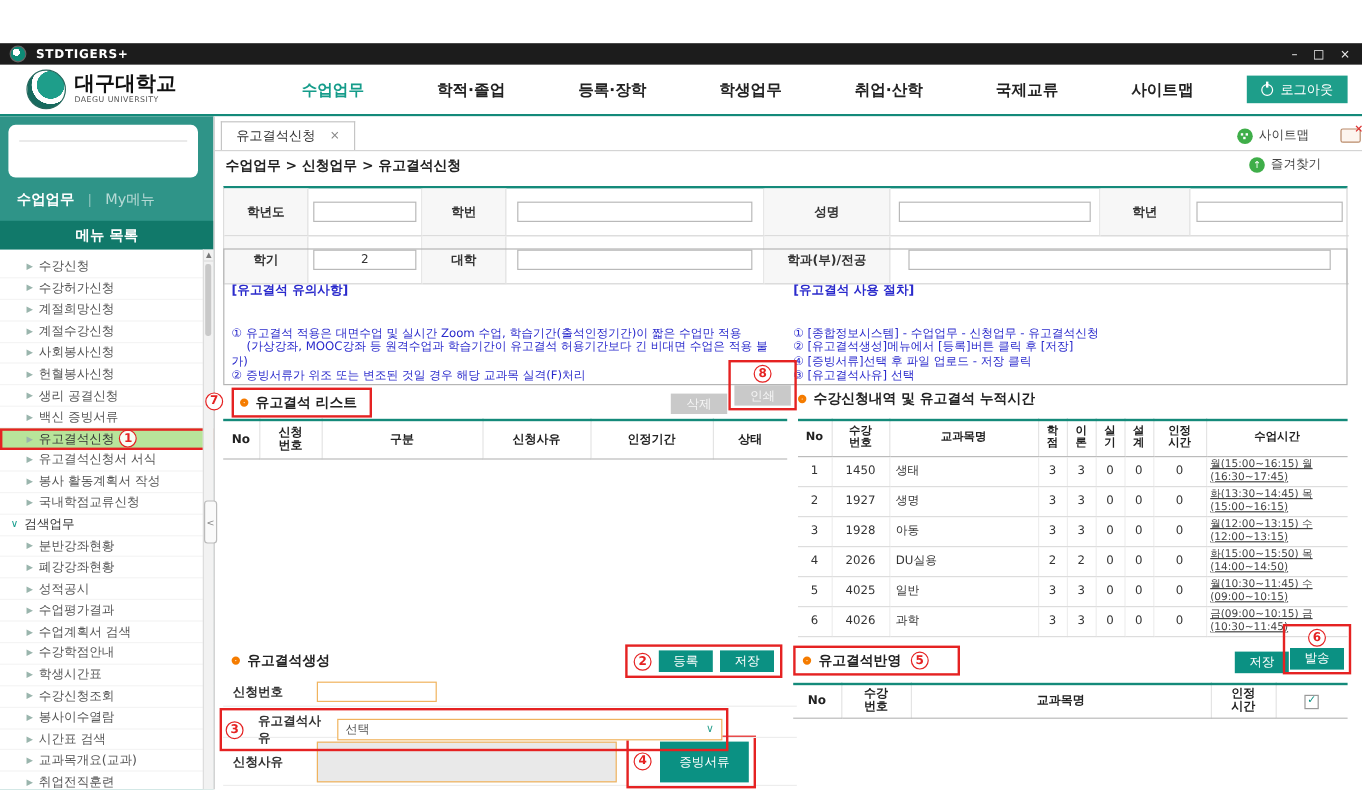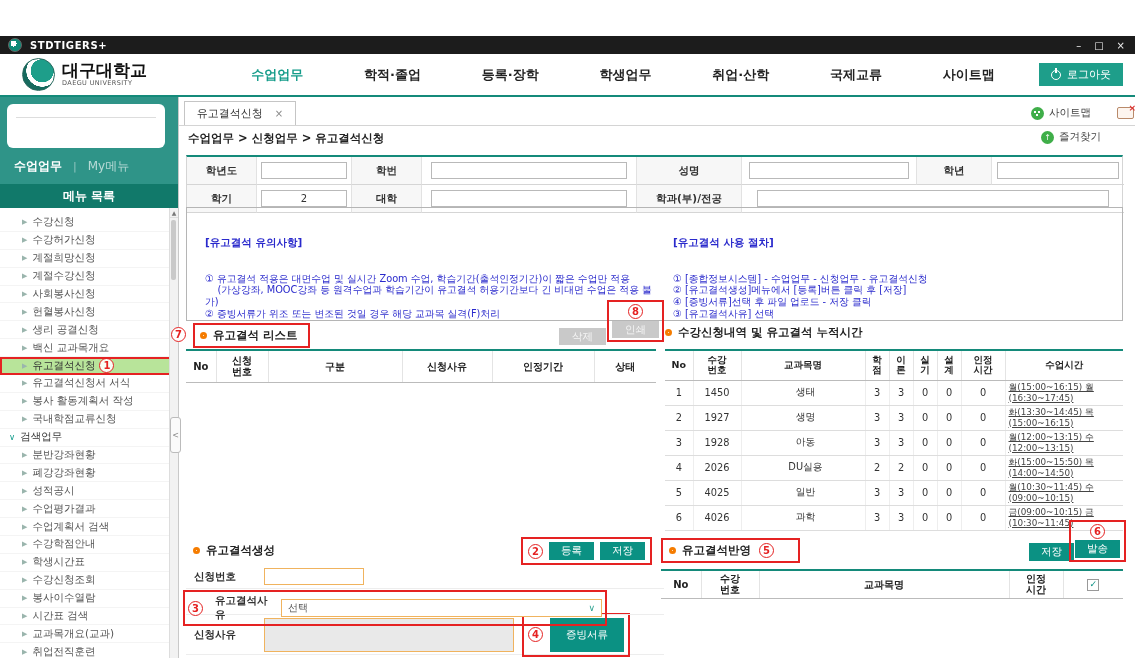--- a/index.html
+++ b/index.html
@@ -56,31 +56,31 @@
 .sitemap-icon{width:13px;height:13px;border-radius:50%;background:#3fae49;position:relative;flex:none;}
 .sitemap-icon::after{content:"";position:absolute;left:3px;top:4px;width:2px;height:2px;background:#fff;box-shadow:4px 0 0 #fff,2px 3px 0 #fff;}
 .closeall-icon{width:17px;height:12px;border:1px solid #b98a6a;border-radius:2px;background:#fdf5ef;position:relative;cursor:pointer;}
 .closeall-icon::after{content:"×";position:absolute;right:-3px;top:-5px;color:#d33;font-size:9px;font-weight:bold;}
 .breadcrumb{position:absolute;left:9px;top:34px;font-size:11.5px;font-weight:bold;color:#222;}
 .favorite{position:absolute;left:862px;top:33px;display:flex;align-items:center;gap:5px;font-size:10.5px;color:#444;cursor:pointer;}
 .favorite-icon{width:13px;height:13px;border-radius:50%;background:#3fae49;color:#fff;font-size:8px;display:flex;align-items:center;justify-content:center;flex:none;}
 
 
 .stu-form{position:absolute;left:7px;top:58px;width:937px;border-top:2px solid #148a7a;border-left:1px solid #d5d5d5;border-right:1px solid #d5d5d5;display:grid;grid-template-columns:70px 95px 70px 215px 105px 175px 75px 132px;}
-.sf-cell{height:28px;border-bottom:1px solid #d5d5d5;border-right:1px solid #e2e2e2;display:flex;align-items:center;justify-content:center;overflow:hidden;}
+.sf-cell{height:40px;border-bottom:1px solid #d5d5d5;border-right:1px solid #e2e2e2;display:flex;align-items:center;justify-content:center;overflow:hidden;}
 .sf-cell:nth-child(8n){border-right:none;}
 .sf-label{background:#f7f7f7;font-size:10.5px;font-weight:bold;color:#333;}
 .sf-input{width:92%;height:17px;border:1px solid #b9b9b9;background:#fff;font-size:10px;padding:0 3px;color:#333;}
 .sf-center{text-align:center;}
 .span3{grid-column:6 / span 3;border-right:none;}
 
 
 .notice{position:absolute;left:7px;top:110px;width:937px;height:114px;border:1px solid #b5b5b5;display:flex;overflow:hidden;}
 .notice-col{padding:4px 6px;color:#2a2acc;font-size:9.8px;line-height:1.2;white-space:pre-wrap;}
-.notice-left{width:468px;flex:none;margin-left:12px;}
+.notice-left{width:468px;flex:none;}
 .notice-right{flex:1;}
 .notice-title{font-weight:bold;font-size:10.5px;margin-bottom:1px;}
 
 
 .marker{display:inline-flex;align-items:center;justify-content:center;width:15px;height:15px;border:1.5px solid #e52222;border-radius:50%;color:#e52222;font-size:10px;font-weight:bold;background:rgba(255,255,255,.9);flex:none;}
 .redbox{border:2px solid #e52222;}
 
 
 .sec-title{display:inline-flex;align-items:center;gap:6px;font-size:11.5px;font-weight:bold;color:#222;}
 .bullet{width:7px;height:7px;border:3px solid #f57c00;border-radius:50%;background:#fff;flex:none;}
@@ -98,21 +98,21 @@
 .absence-table{position:absolute;left:7px;top:252px;width:470px;border-top:2px solid #148a7a;}
 .absence-table th{height:32px;font-size:10px;font-weight:bold;color:#222;border-bottom:1px solid #bbb;border-right:1px solid #e4e4e4;white-space:pre-line;line-height:1.1;background:#fff;}
 .absence-table th:last-child{border-right:none;}
 
 
 .enroll-header{position:absolute;left:486px;top:228px;}
 .enroll-table{position:absolute;left:486px;top:252px;width:458px;border-top:2px solid #148a7a;table-layout:fixed;}
 .enroll-table th{height:30px;font-size:9.5px;font-weight:bold;color:#222;border-bottom:1px solid #bbb;border-right:1px solid #e4e4e4;white-space:pre-line;line-height:1.1;}
 .enroll-table td{height:25px;font-size:9.8px;color:#333;text-align:center;border-bottom:1px solid #ddd;border-right:1px solid #eee;}
 .enroll-table th:last-child,.enroll-table td:last-child{border-right:none;}
-.enroll-table td.al{text-align:center;padding-left:5px;}
+.enroll-table td.al{text-align:left;padding-left:5px;}
 .enroll-table td.time{font-size:8.8px;text-align:left;padding-left:3px;line-height:1.15;color:#444;text-decoration:underline;}
 
 
 .creation-header{position:absolute;left:14px;top:446px;}
 .creation-btns{position:absolute;left:342px;top:440px;display:flex;align-items:center;gap:6px;padding:3px 5px;}
 .creation-form{position:absolute;left:7px;top:468px;width:478px;font-size:10.5px;color:#333;}
 .cf-row{display:flex;align-items:center;border-bottom:1px solid #ededed;}
 .cf-label{width:78px;font-weight:bold;padding-left:8px;flex:none;}
 .orange-input{border:1px solid #f0b35e;background:#fff;height:17px;font-size:10px;padding:0 3px;}
 .cf-row1{height:24px;}
@@ -206,21 +206,21 @@
       <div class="menu-item">
         <span class="arrow">▶</span>
         <span>헌혈봉사신청</span>
       </div>
       <div class="menu-item">
         <span class="arrow">▶</span>
         <span>생리 공결신청</span>
       </div>
       <div class="menu-item">
         <span class="arrow">▶</span>
-        <span>백신 교과목개요</span>
+        <span>백신 증빙서류</span>
       </div>
       <div class="menu-item active">
         <span class="arrow">▶</span>
         <span>유고결석신청</span>
         <span class="marker" style="margin-left: 4px;">1</span>
       </div>
       <div class="menu-item">
         <span class="arrow">▶</span>
         <span>유고결석신청서 서식</span>
       </div>

